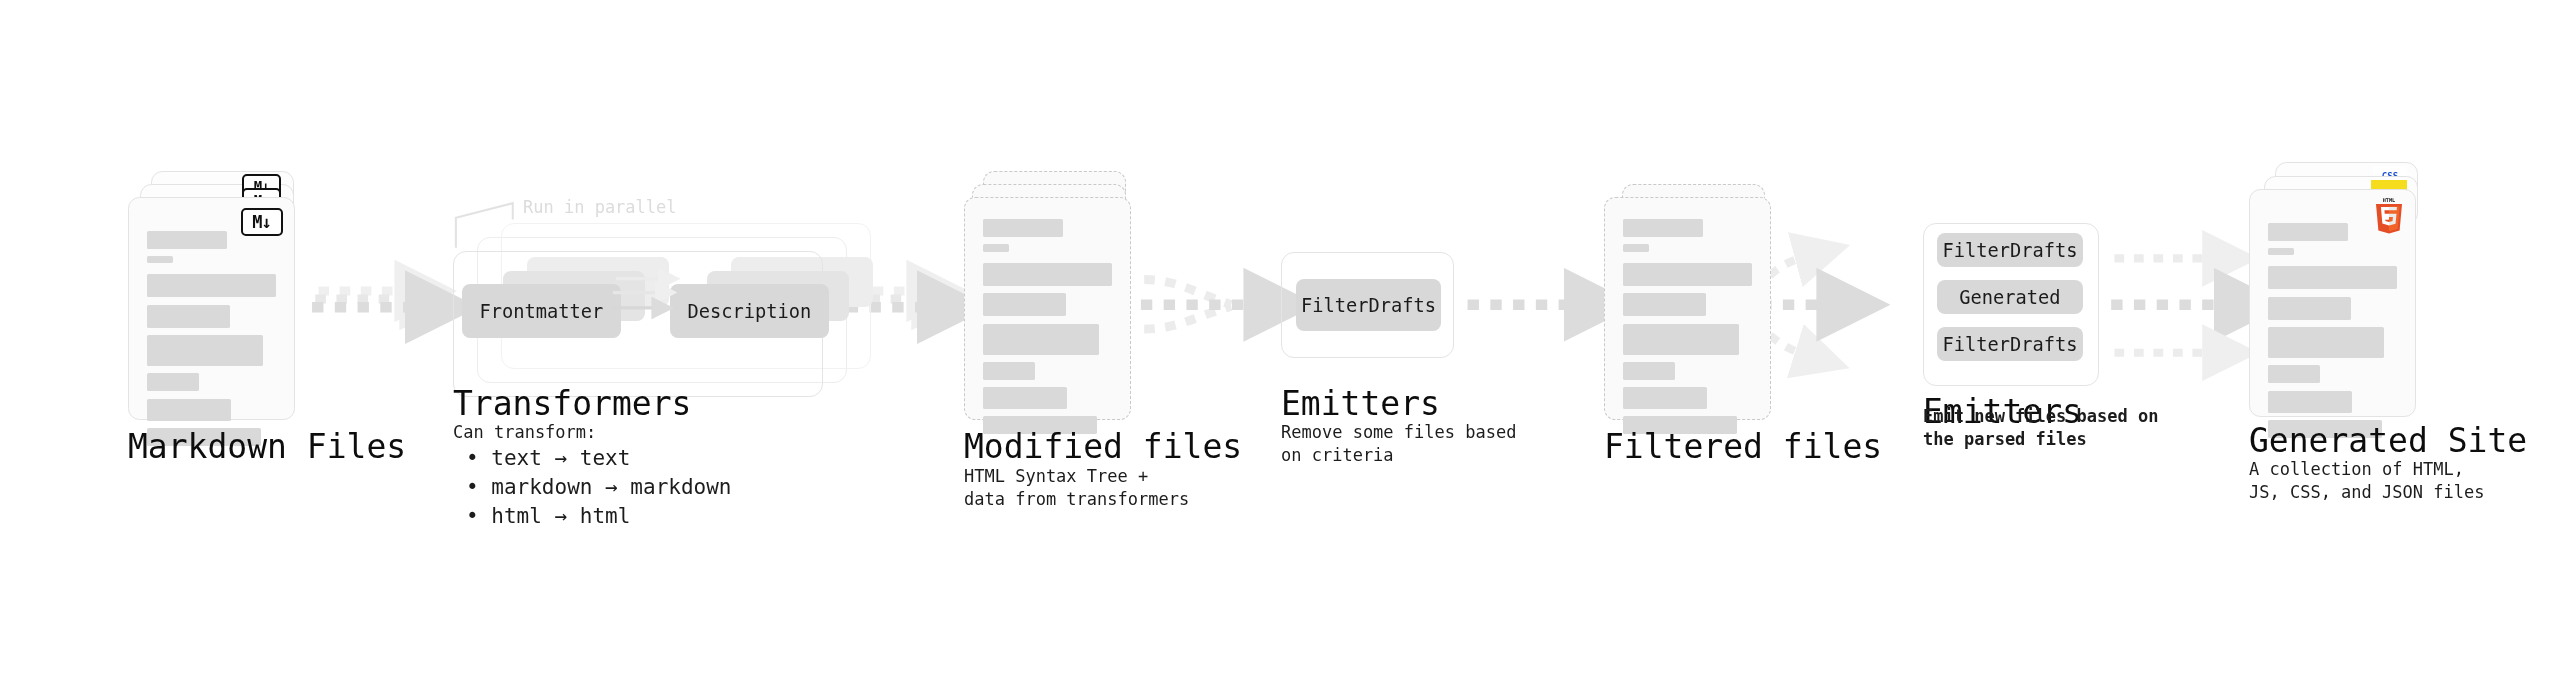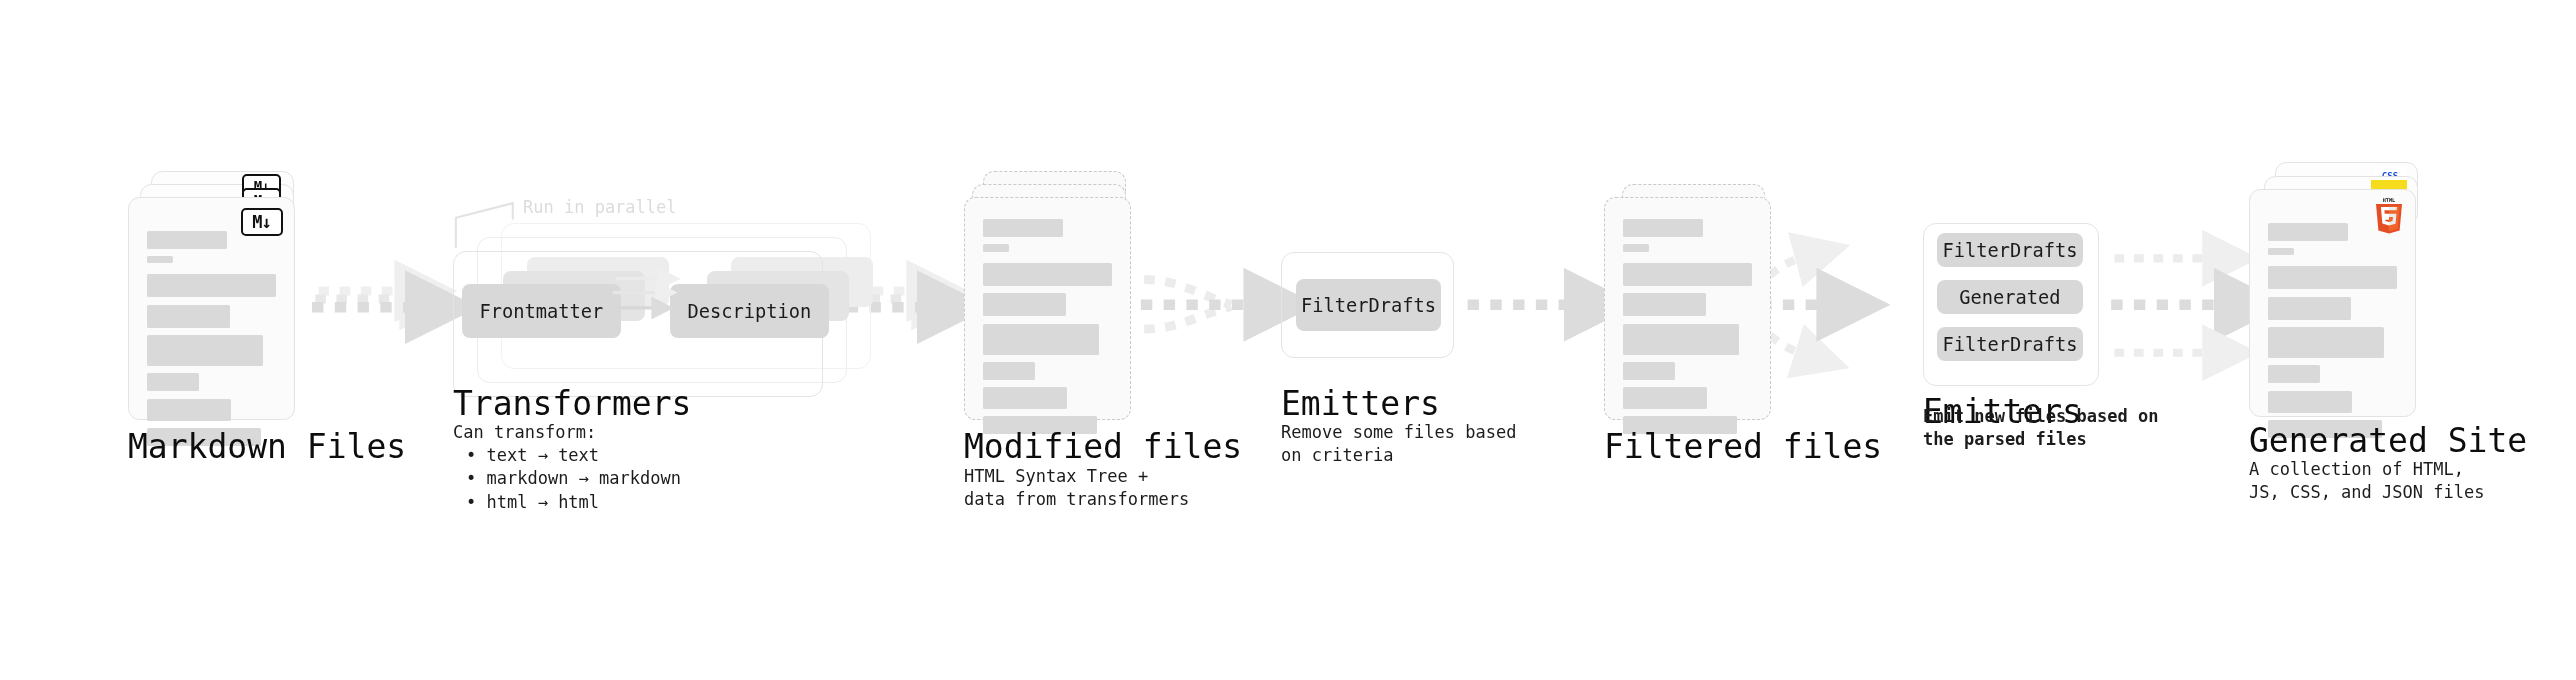--- a/index.html
+++ b/index.html
@@ -74,21 +74,21 @@
   .title {
     position: absolute;
     font-size: 33px; color: #0d0d0d;
     letter-spacing: 0px; white-space: nowrap;
   }
   .desc {
     position: absolute;
     font-size: 17px; color: #1c1c1c; line-height: 1.38;
     white-space: pre-line;
   }
-  .bullets { position: absolute; font-size: 17px; color: #1c1c1c; line-height: 1.38; }
+  .bullets { position: absolute; font-size: 21px; color: #1c1c1c; line-height: 1.38; }
   .bullets .b { padding-left: 13px; }
 
   .parallel-label {
     position: absolute; font-size: 17px; color: #dcdcdc; white-space: nowrap;
   }
 
   svg.overlay { position: absolute; left:0; top:0; width:2576px; height:681px; pointer-events:none; }
 </style>
 </head>
 <body>

